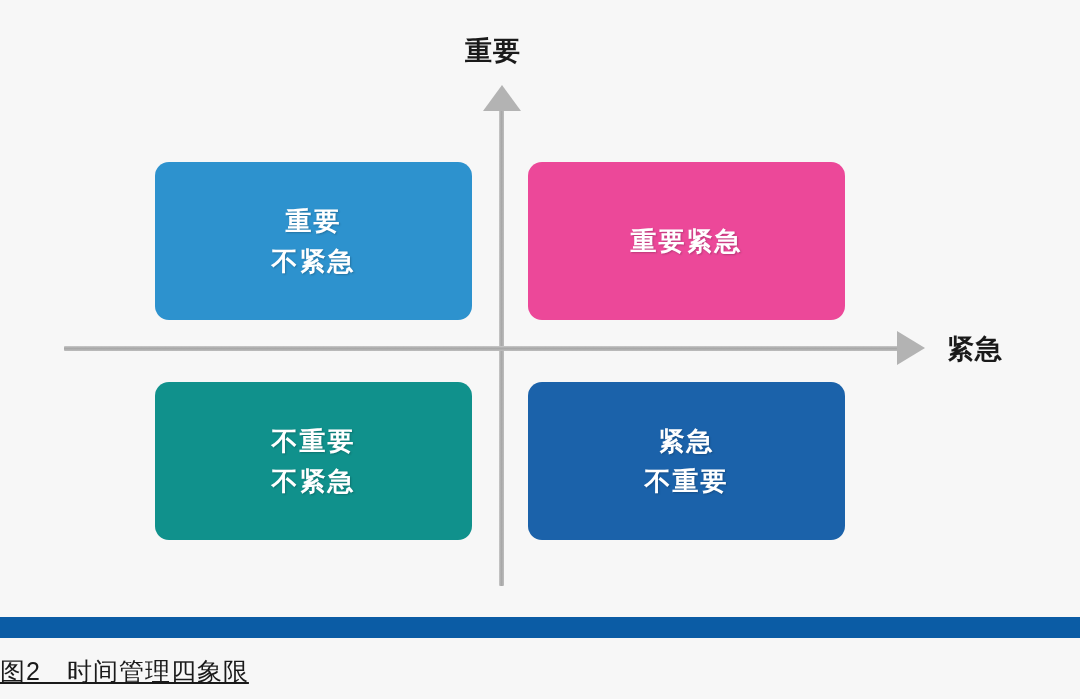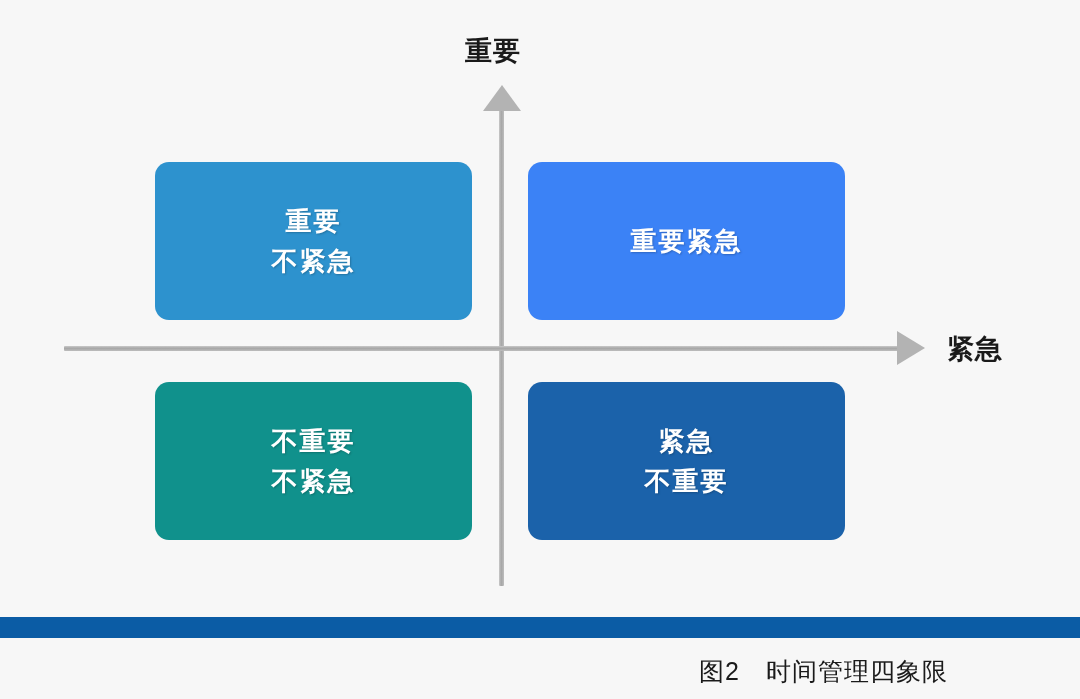--- a/index.html
+++ b/index.html
@@ -121,46 +121,47 @@
     left: 0;
     top: 617px;
     width: 1080px;
     height: 21px;
   }
   .caption {
     position: absolute;
     left: 0;
     top: 655px;
     width: 948px;
-    text-align: right;
+    text-align: left;
     font-size: 25px;
     color: #1a1a1a;
     letter-spacing: 1px;
     white-space: pre;
+    text-decoration: underline;
   }
 </style>
 </head>
 <body style="background: rgb(247, 247, 247);">
 
 <div id="page" style="background: rgb(247, 247, 247);">
 
   <div class="axis-v-line"></div>
   <div class="axis-v-arrow"></div>
   <div class="axis-label axis-label-top">重要</div>
 
   <div class="axis-h-line"></div>
   <div class="axis-h-arrow"></div>
   <div class="axis-label axis-label-right">紧急</div>
 
   <div class="quad quad-tl" style="background: rgb(45, 146, 206);">
     <div class="quad-line">重要</div>
     <div class="quad-line">不紧急</div>
   </div>
 
-  <div class="quad quad-tr" style="background: #3b82f6;">
+  <div class="quad quad-tr" style="background: #ec4899;">
     <div class="quad-line">重要紧急</div>
   </div>
 
   <div class="quad quad-bl" style="background: rgb(16, 145, 140);">
     <div class="quad-line">不重要</div>
     <div class="quad-line">不紧急</div>
   </div>
 
   <div class="quad quad-br" style="background: rgb(27, 98, 170);">
     <div class="quad-line">紧急</div>

